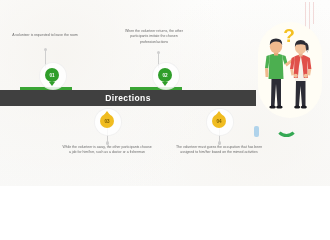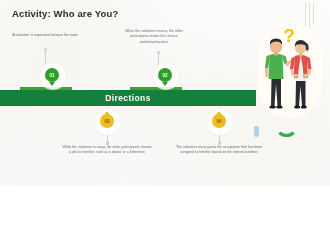--- a/index.html
+++ b/index.html
@@ -64,21 +64,21 @@
   .corner-lines i:nth-child(2) { left: 7px;  height: 30px; }
   .corner-lines i:nth-child(3) { left: 11px; height: 22px; }
 
   
   #banner {
     position: absolute;
     left: 0;
     top: 90px;
     width: 256px;
     height: 16px;
-    background: #15803d;
+    background: #404040;
   }
   #banner-label {
     position: absolute;
     inset: 0;
     display: flex;
     align-items: center;
     justify-content: center;
     font-size: 8.5px;
     font-weight: bold;
     color: #ffffff;
@@ -219,21 +219,20 @@
 <div id="slide">
 
   <div class="bg-wash"></div>
 
   <div class="corner-lines">
     <i></i>
       <i></i>
       <i></i>
   </div>
 
-  <div id="title">Activity: Who are You?</div>
 
   <div class="green-bar" style="left:20px; width:52px;"></div>
   <div class="green-bar" style="left:130px; width:52px;"></div>
 
   <div id="banner">
     <div id="banner-label">Directions</div>
   </div>
 
   <div class="step-text" style="left:12px; top:33px; width:66px;">A volunteer is requested to leave the room</div>
   <div class="stem up" style="left:45px; top:49px; height:19px;">

